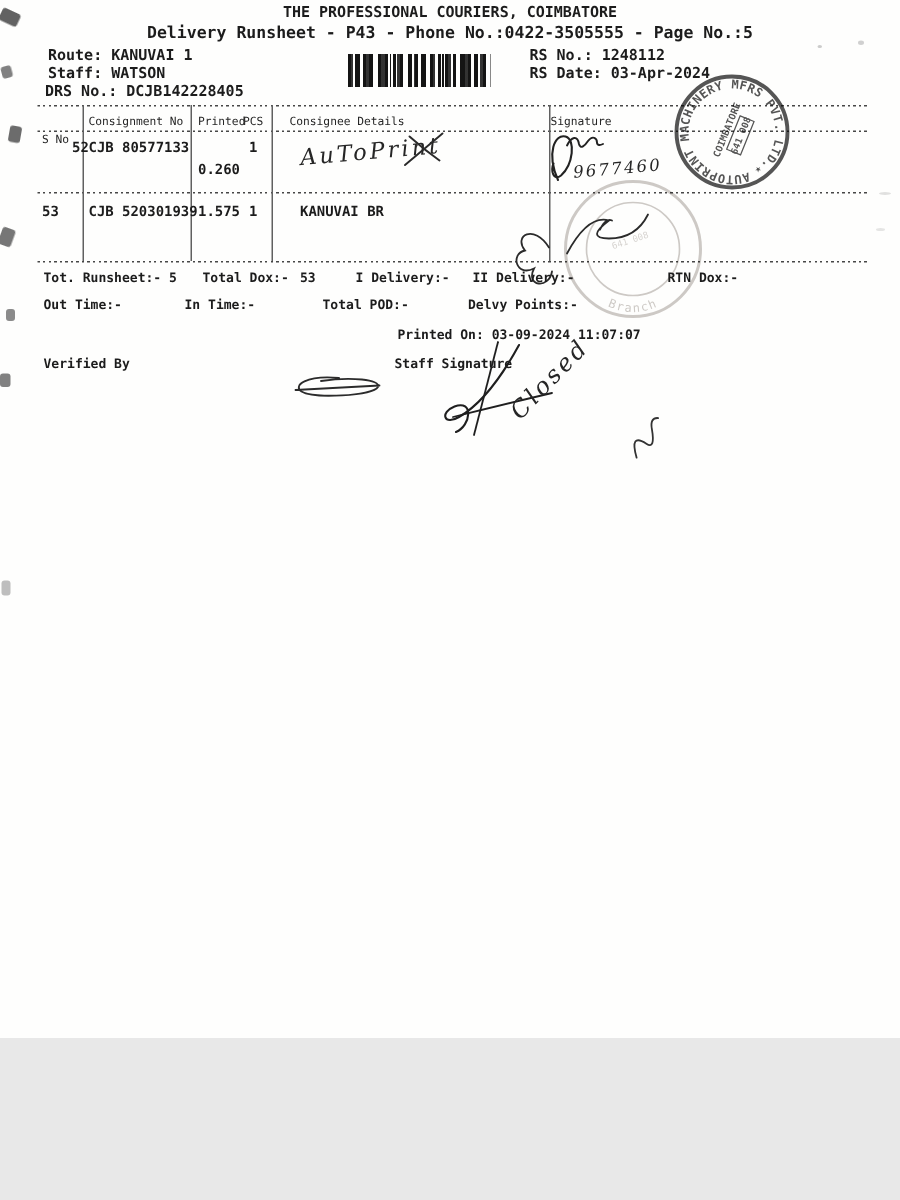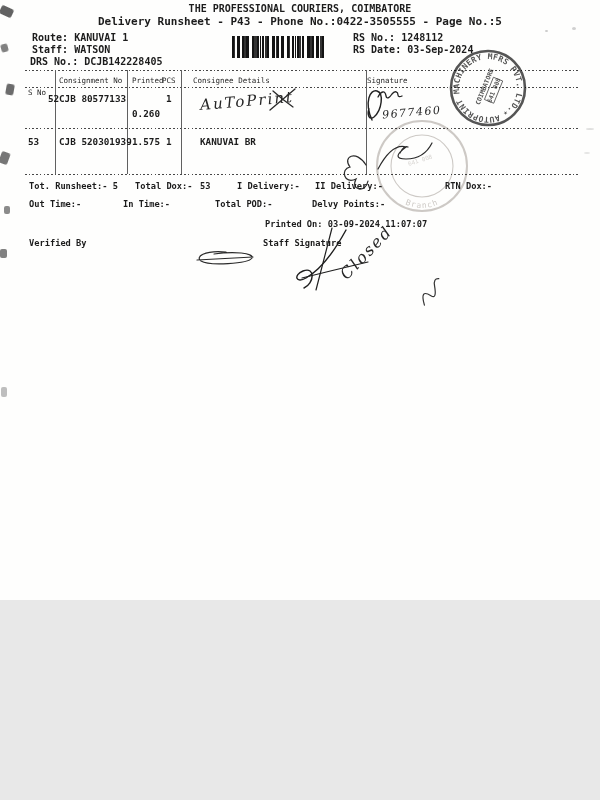--- a/index.html
+++ b/index.html
@@ -1,17 +1,17 @@
 <!DOCTYPE html>
 <html><head>
 <meta charset="utf-8">
 <style>
   html,body{margin:0;padding:0;background:#e8e8e8;}
   .page{
-    position:relative;width:600px;height:600px;margin:0 auto;
+    position:relative;width:600px;height:692px;margin:0 auto;
     background:#fefefd;overflow:hidden;
     font-family:"DejaVu Sans Mono","Liberation Mono",monospace;
   }
   .t{position:absolute;white-space:pre;font-weight:bold;color:#1c1c1c;
      font-family:"DejaVu Sans Mono","Liberation Mono",monospace;}
   .ctr{left:0;right:0;text-align:center;}
   .sz10{font-size:10px;} .sz11{font-size:11px;}
   .hdr{font-size:7.5px;font-weight:normal;color:#262626;}
   .cell{font-size:9.3px;}
   .ft{font-size:8.7px;}
@@ -38,21 +38,21 @@
   <div class="t ctr sz10" style="top:3px;">THE PROFESSIONAL COURIERS, COIMBATORE</div>
   <div class="t ctr sz11" style="top:15px;">Delivery Runsheet - P43 - Phone No.:0422-3505555 - Page No.:5</div>
 
   <div class="t sz10" style="left:32px;top:32px;">Route: KANUVAI 1</div>
   <div class="t sz10" style="left:32px;top:44px;">Staff: WATSON</div>
   <div class="t sz10" style="left:30px;top:56px;">DRS No.: DCJB142228405</div>
 
   <div class="barcode"></div>
 
   <div class="t sz10" style="left:353px;top:32px;">RS No.: 1248112</div>
-  <div class="t sz10" style="left:353px;top:44px;">RS Date: 03-Sep-2024</div>
+  <div class="t sz10" style="left:353px;top:44px;">RS Date: 03-Apr-2024</div>
 
   <div class="hline" style="top:70px;"></div>
   <div class="hline" style="top:87px;"></div>
   <div class="hline" style="top:128px;"></div>
   <div class="hline" style="top:174px;"></div>
   <div class="vline" style="left:55px;"></div>
   <div class="vline" style="left:127px;"></div>
   <div class="vline" style="left:181px;"></div>
   <div class="vline" style="left:366px;"></div>
 

